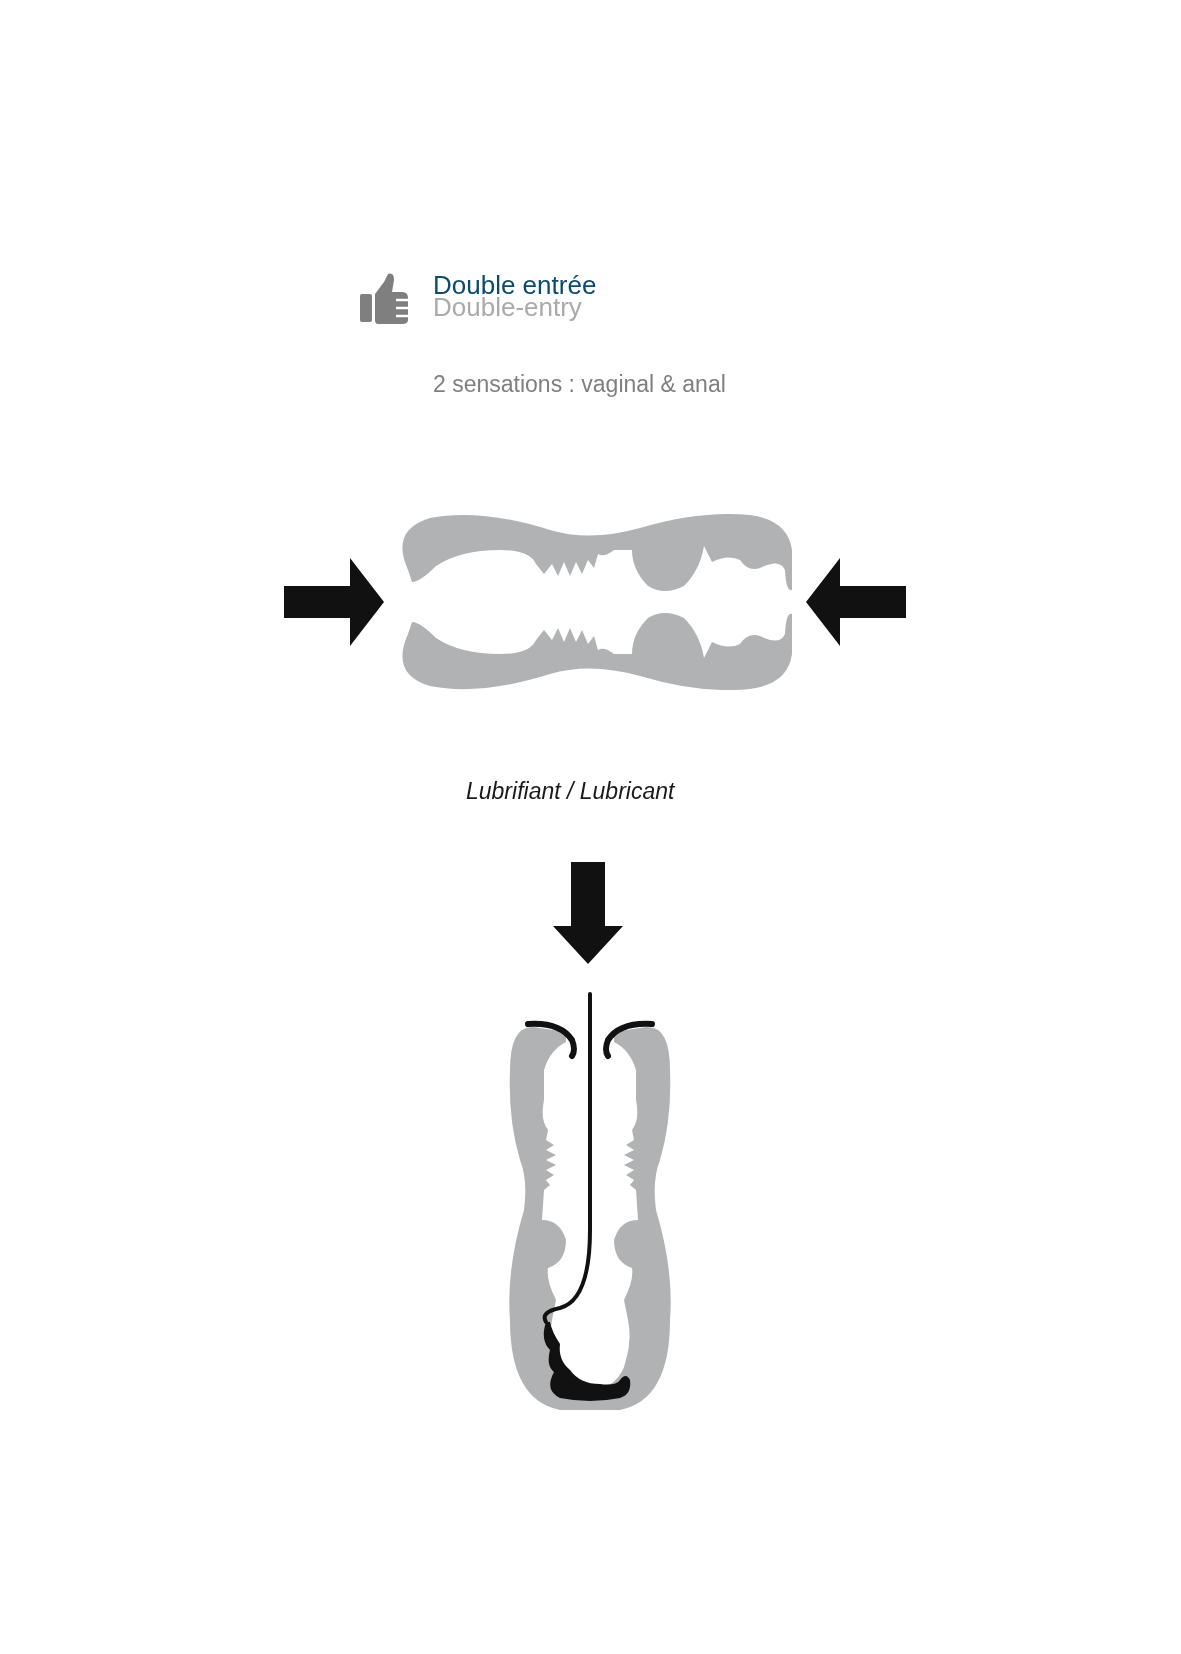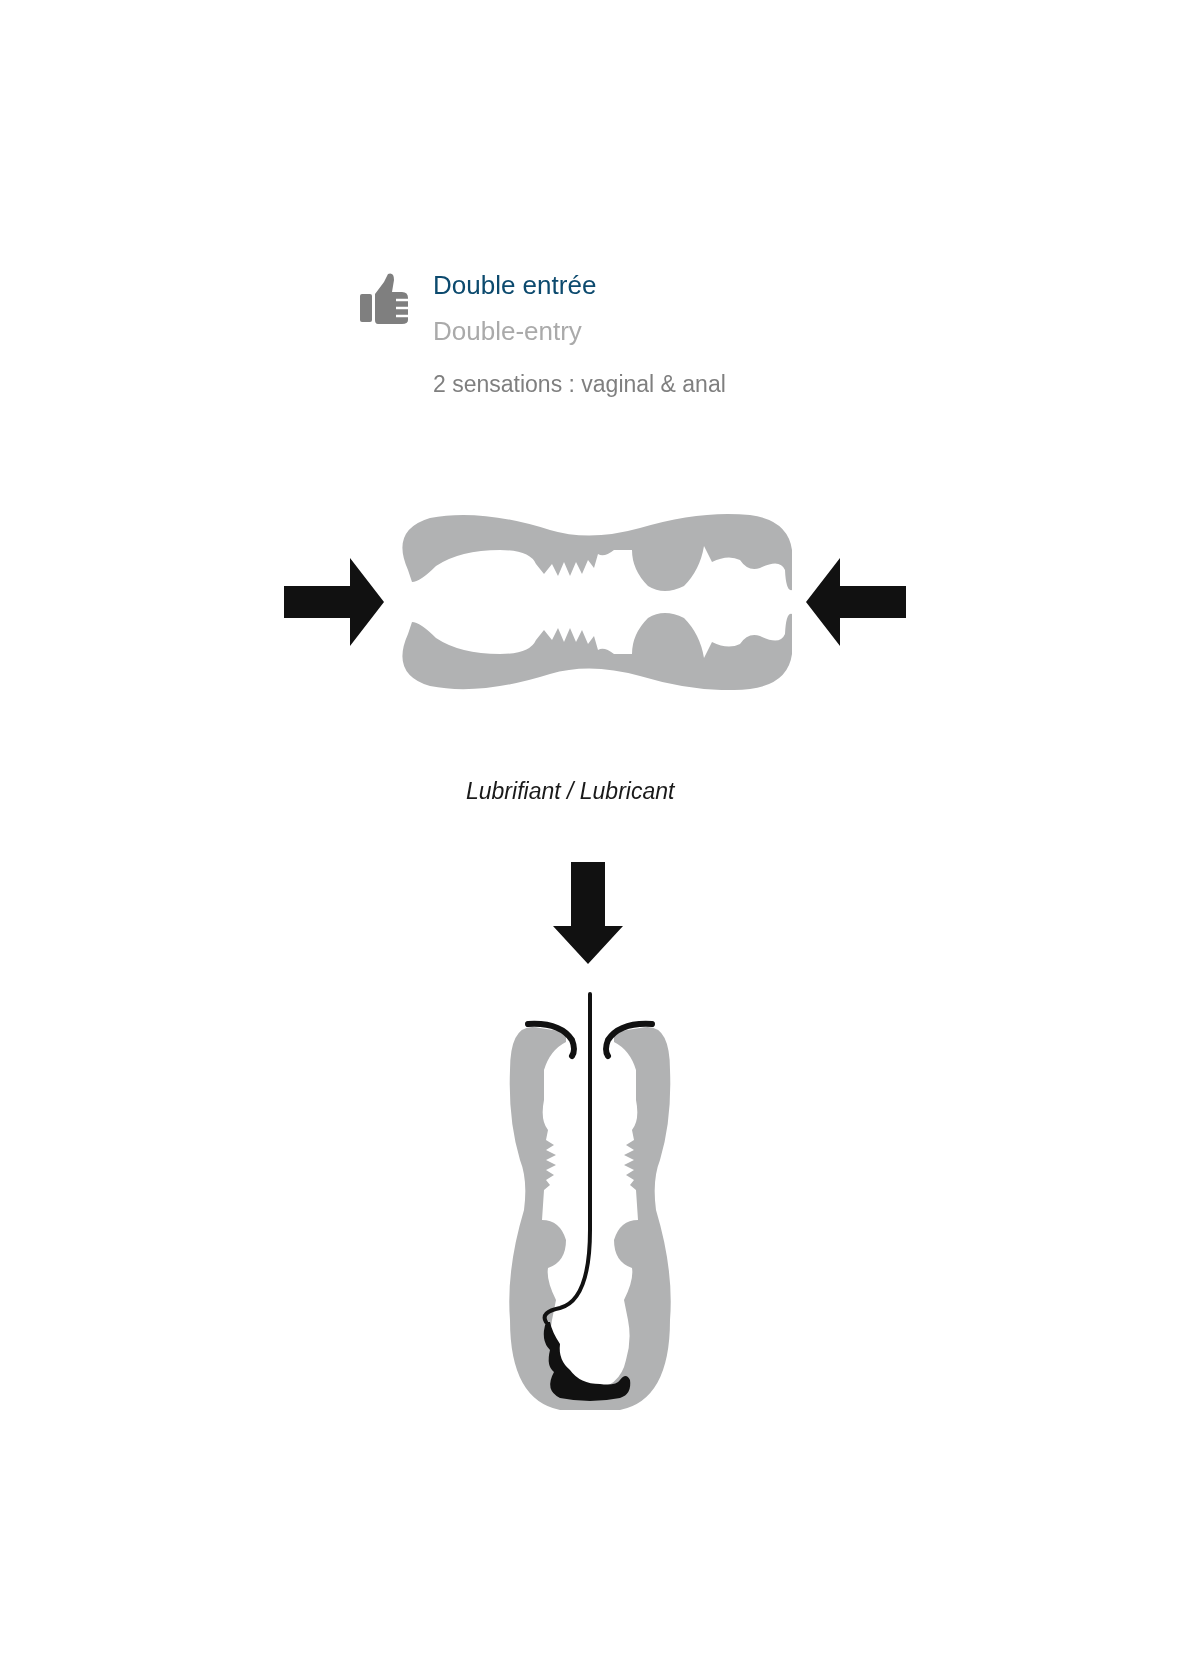--- a/index.html
+++ b/index.html
@@ -1,20 +1,20 @@
 <!DOCTYPE html>
 <html><head>
   <meta charset="utf-8">
   <style>
     html, body { margin: 0; padding: 0; background: #ffffff; }
     body { width: 1181px; height: 1654px; position: relative; overflow: hidden;
            font-family: "Liberation Sans", "DejaVu Sans", sans-serif; }
     .abs { position: absolute; }
     .title-fr { left: 433px; top: 270px; font-size: 26px; color: #0c4a6e; line-height: 30px; }
-    .title-en { left: 433px; top: 316px; font-size: 26px; color: #aaaaaa; line-height: 30px; }
+    .title-en { left: 433px; top: 292px; font-size: 26px; color: #aaaaaa; line-height: 30px; }
     .subtitle { left: 433px; top: 368px; font-size: 23px; color: #7f7f7f; line-height: 32px; }
     .lube-label { left: 466px; top: 777px; font-size: 23px; color: #1a1a1a; line-height: 28px; font-style: italic; }
     svg { position: absolute; }
   </style>
 </head>
 <body>
 
 <svg style="left:358px;top:272px;" width="56" height="54" viewBox="0 0 56 54">
   <rect x="2" y="22" width="12" height="28" rx="2" fill="#7f7f7f"></rect>
   <path d="M17 22 L26 10 L30 2 Q36 0 36 8 L34 20 L44 20 Q50 20 50 26 L50 48 Q50 52 44 52 L20 52 Q17 52 17 48 Z" fill="#7f7f7f"></path>

